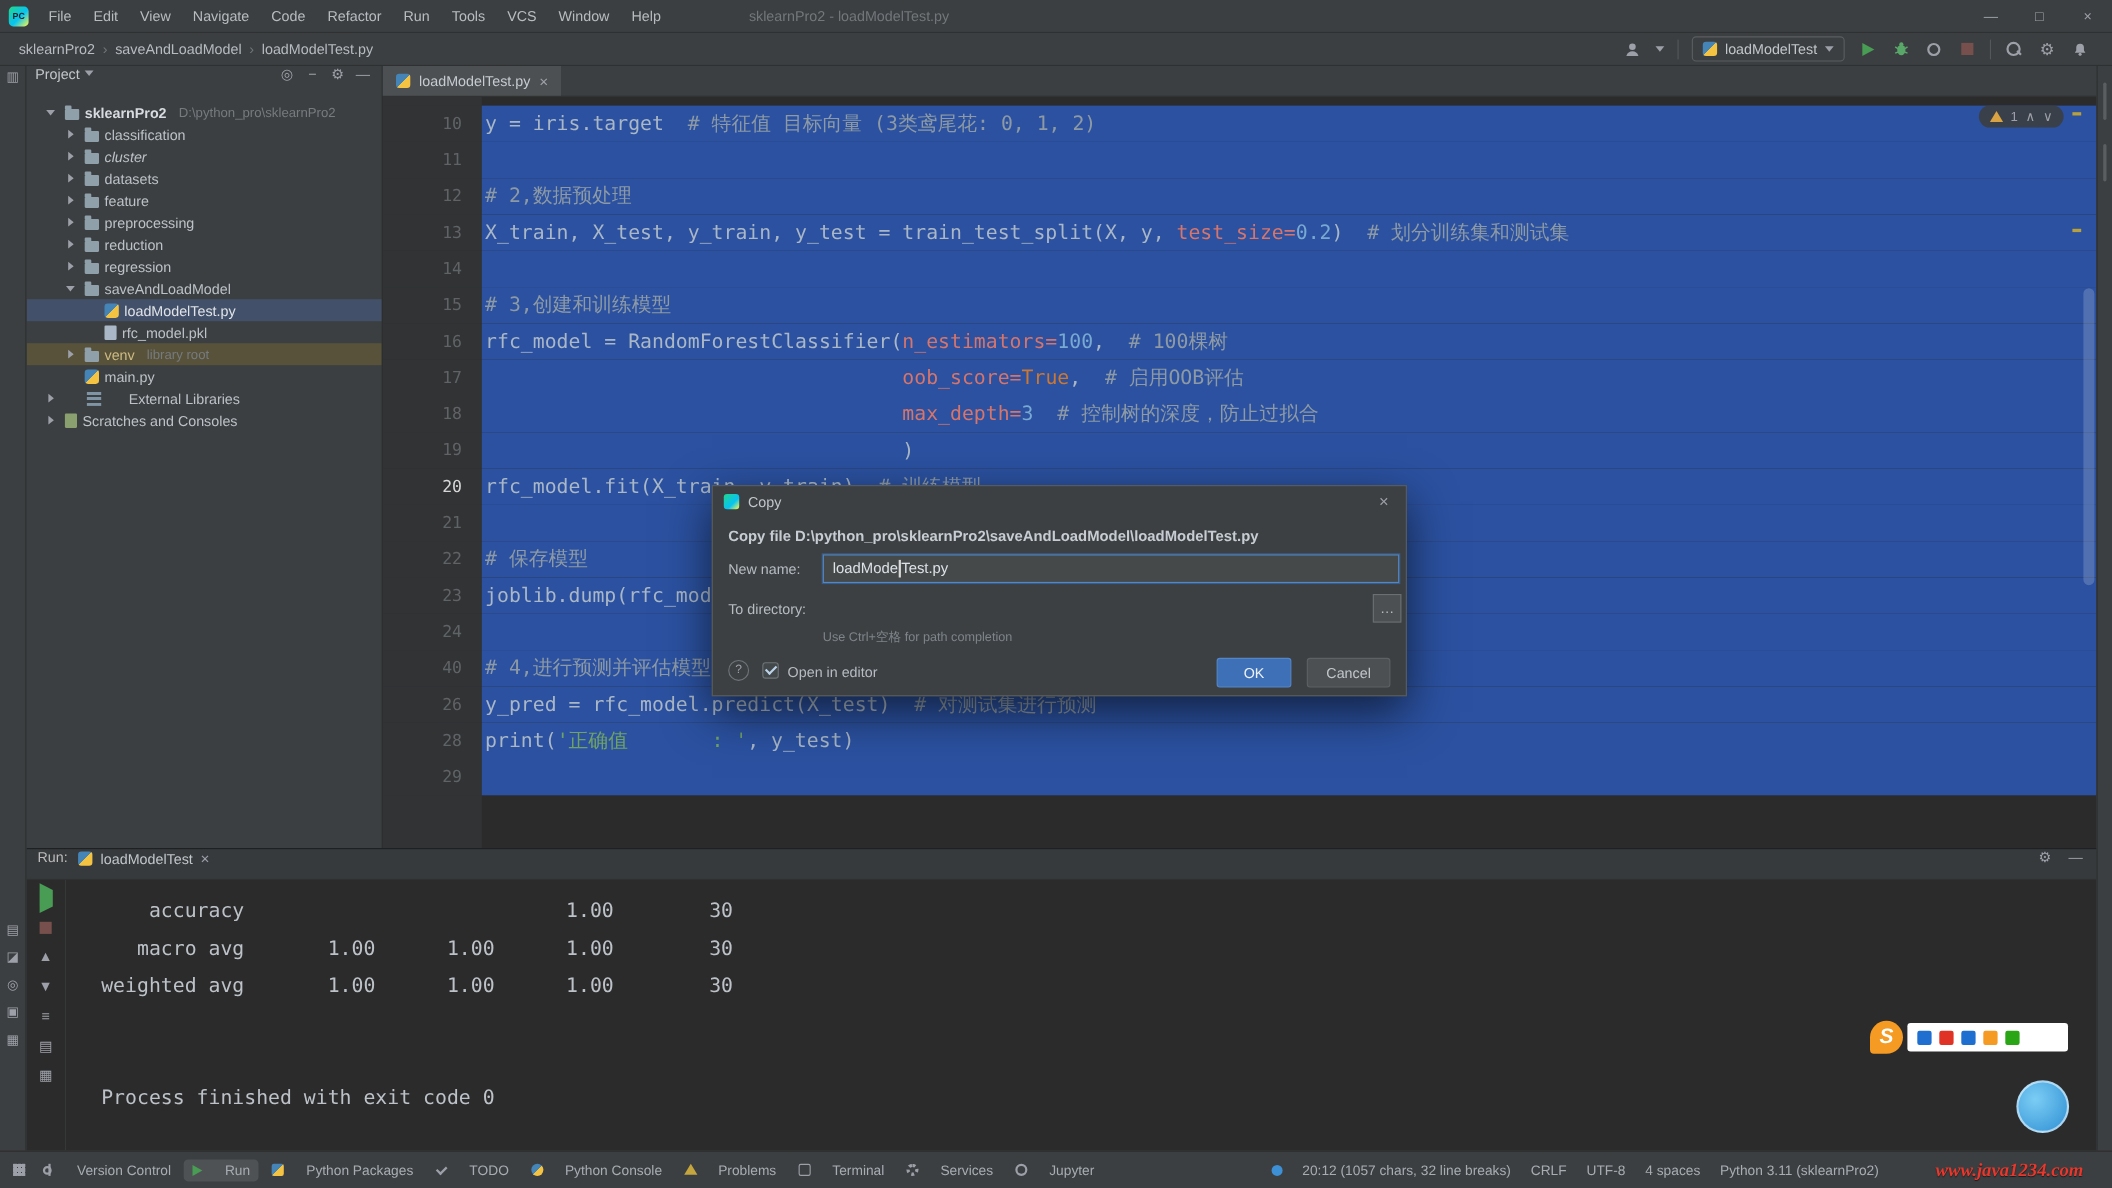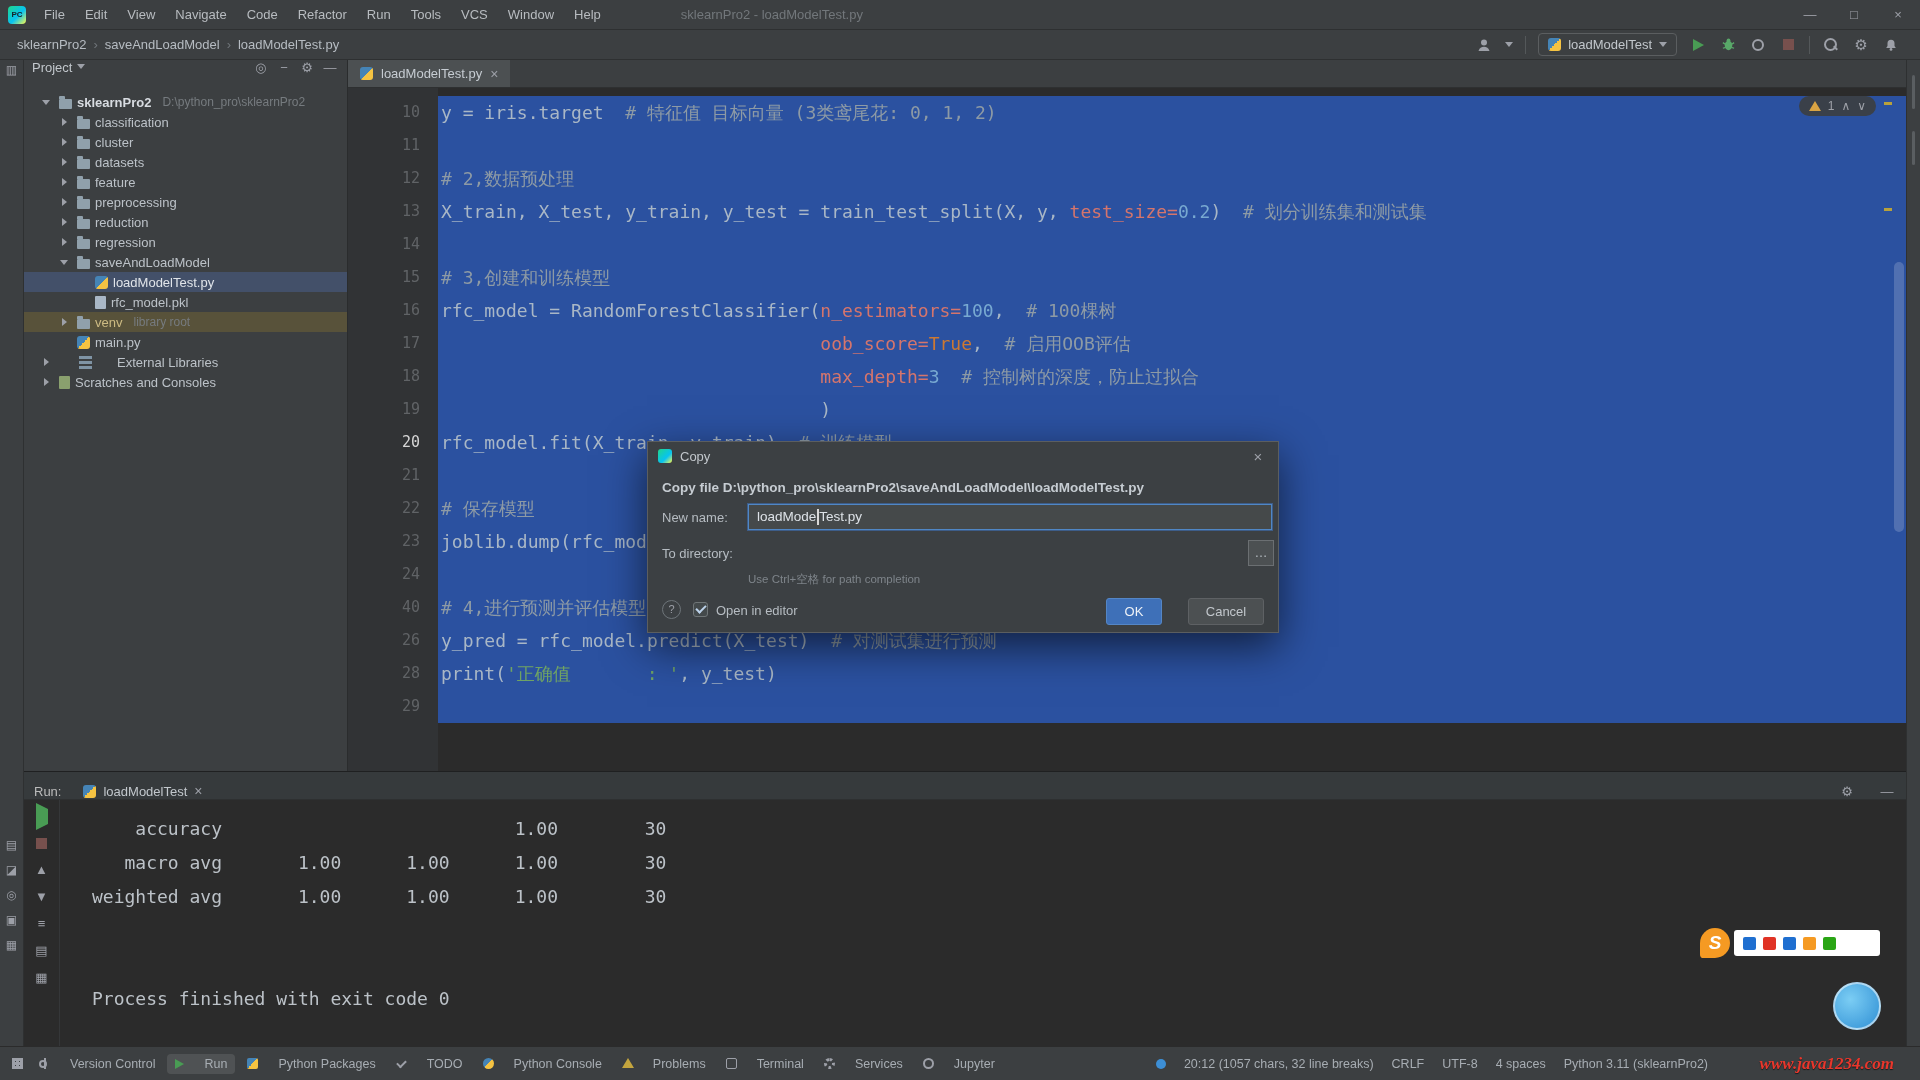--- a/index.html
+++ b/index.html
@@ -79,21 +79,21 @@
   .ct{flex:1;white-space:pre;overflow:hidden;font:18px/33px "DejaVu Sans Mono",monospace;background:#2b51a0;padding-left:3px;color:#a9b7c6}
   .tk-p{color:#a9b7c6}.tk-c{color:#8d9aa5}.tk-s{color:#6fa364}.tk-n{color:#78a9d1}.tk-a{color:#d5756c}.tk-k{color:#cc7832}
   .inspect{position:absolute;right:30px;top:8px;display:flex;align-items:center;gap:7px;background:rgba(60,63,65,.92);border-radius:11px;padding:3px 10px;color:#9da0a8;font-size:12px}
   .warn-tri{width:0;height:0;border-left:6px solid transparent;border-right:6px solid transparent;border-bottom:10px solid #d9a343}
   .sb-track{position:absolute;right:2px;top:4px;width:10px;bottom:4px}
   .sb-thumb{position:absolute;left:0;right:0;top:170px;height:270px;background:rgba(255,255,255,.18);border-radius:5px}
   .stripe-tick{position:absolute;right:14px;width:8px;height:3px;background:#b8a13c}
 
   
   .run-panel{position:absolute;left:24px;right:14px;top:771px;bottom:34px;background:#2b2b2b;border-top:1px solid #1f2021;z-index:10}
-  .run-head{height:28px;background:#363a3c;display:flex;align-items:flex-end;padding:0 10px;gap:22px;border-bottom:1px solid #2e3031}
+  .run-head{height:28px;background:#363a3c;display:flex;align-items:flex-start;padding:0 10px;gap:10px;border-bottom:1px solid #2e3031}
   .run-tab{display:flex;align-items:center;gap:7px;color:#c2c7cc}
   .run-head .spacer{flex:1}
   .run-tools{position:absolute;left:0;top:28px;bottom:0;width:36px;border-right:1px solid #353739;display:flex;flex-direction:column;align-items:center;padding-top:9px;gap:14px}
   .rt-gl{color:#9da0a8;font-size:13px;line-height:13px}
   .console{position:absolute;left:36px;top:28px;right:0;bottom:0;overflow:hidden}
   .console pre{position:absolute;left:32px;top:12px;font:18px/34px "DejaVu Sans Mono",monospace;color:#bcc2c8}
 
   
   .statusbar{position:absolute;left:0;right:0;bottom:0;height:34px;background:#3c3f41;border-top:1px solid #2b2b2b;display:flex;align-items:center;padding:0 12px;font-size:12.5px;color:#a7adb3;z-index:20}
   .sleft{display:flex;gap:4px;align-items:center}
@@ -125,21 +125,21 @@
   .dcombo{position:absolute;left:100px;width:492px;height:26px;background:#45494a;border:1px solid #6b6f72;color:#cfd4d9;font-size:13px;line-height:24px;padding:0 26px 0 8px;white-space:nowrap;overflow:hidden}
   .dcombo .arrow{position:absolute;right:0;top:0;bottom:0;width:21px;border-left:1px solid #6b6f72;background:#4c5052;display:flex;align-items:center;justify-content:center}
   .dbrowse{position:absolute;left:600px;width:26px;height:26px;background:#4c5052;border:1px solid #6b6f72;color:#b6bcc2;text-align:center;line-height:23px}
   .dhint{position:absolute;left:100px;top:130px;color:#7e848a;font-size:11.5px}
   .caret{position:absolute;left:169px;top:5px;width:2px;height:16px;background:#d8d8d8}
   .help-circ{position:absolute;left:14px;top:158px;width:19px;height:19px;border:1.5px solid #6e757a;border-radius:50%;color:#9da0a8;font-size:11px;text-align:center;line-height:17px}
   .cbx{position:absolute;left:45px;top:160px;width:15px;height:15px;background:#43494b;border:1px solid #6f7577;border-radius:3px}
   .cbx::after{content:'';position:absolute;left:2px;top:2px;width:8px;height:4px;border-left:2px solid #bcd2ea;border-bottom:2px solid #bcd2ea;transform:rotate(-45deg)}
   .cblabel{position:absolute;left:68px;top:161px;color:#b6bcc2}
   .btn{position:absolute;top:156px;height:27px;border-radius:3px;font-size:13px;text-align:center;line-height:26px}
-  .btn.ok{left:458px;width:56px;background:#3e70b8;border:1px solid #5486c6;color:#eef2f7}
+  .btn.ok{left:458px;width:68px;background:#3e70b8;border:1px solid #5486c6;color:#eef2f7}
   .btn.cancel{left:540px;width:76px;background:#4c5052;border:1px solid #5e6164;color:#c2c7cc}
 
   
   .watermark{position:absolute;right:26px;bottom:6px;color:#e8372c;font:italic bold 17px "Liberation Serif",serif;z-index:400;text-shadow:0 1px 1px rgba(0,0,0,.6)}
   .banner{position:absolute;left:1700px;top:928px;width:180px;height:30px;display:flex;align-items:center;gap:4px;z-index:150}
   .banner-s{width:30px;height:30px;background:#f59a23;border-radius:50% 50% 50% 12%;color:#fff;font-weight:bold;font-size:19px;font-style:italic;display:flex;align-items:center;justify-content:center}
   .banner-body{flex:1;height:26px;background:#fff;border-radius:3px;display:flex;align-items:center;gap:7px;padding:0 9px}
   .bb-sq{width:13px;height:13px;border-radius:2px}
   .badge{position:absolute;left:1833px;top:982px;width:48px;height:48px;border-radius:50%;background:radial-gradient(circle at 35% 35%,#7bcdf4,#2f8fd4);border:2px solid rgba(255,255,255,.55);z-index:150}
   .bell{display:inline-block}
@@ -263,21 +263,21 @@
           <span class="chev down"></span>
           <span class="ic-folder"></span>
           <span class="tlabel b">sklearnPro2</span>
           <span class="thint">D:\python_pro\sklearnPro2</span>
         </div>
         <div class="trow" style="padding-left: 34px;">
           <span class="chev right"></span>
           <span class="ic-folder"></span>
           <span class="tlabel">classification</span>
         </div>
-        <div class="trow" style="padding-left: 34px;">
+        <div class="trow" style="padding-left: 34px; font-style: italic;">
           <span class="chev right"></span>
           <span class="ic-folder"></span>
           <span class="tlabel">cluster</span>
         </div>
         <div class="trow" style="padding-left: 34px;">
           <span class="chev right"></span>
           <span class="ic-folder"></span>
           <span class="tlabel">datasets</span>
         </div>
         <div class="trow" style="padding-left: 34px;">

